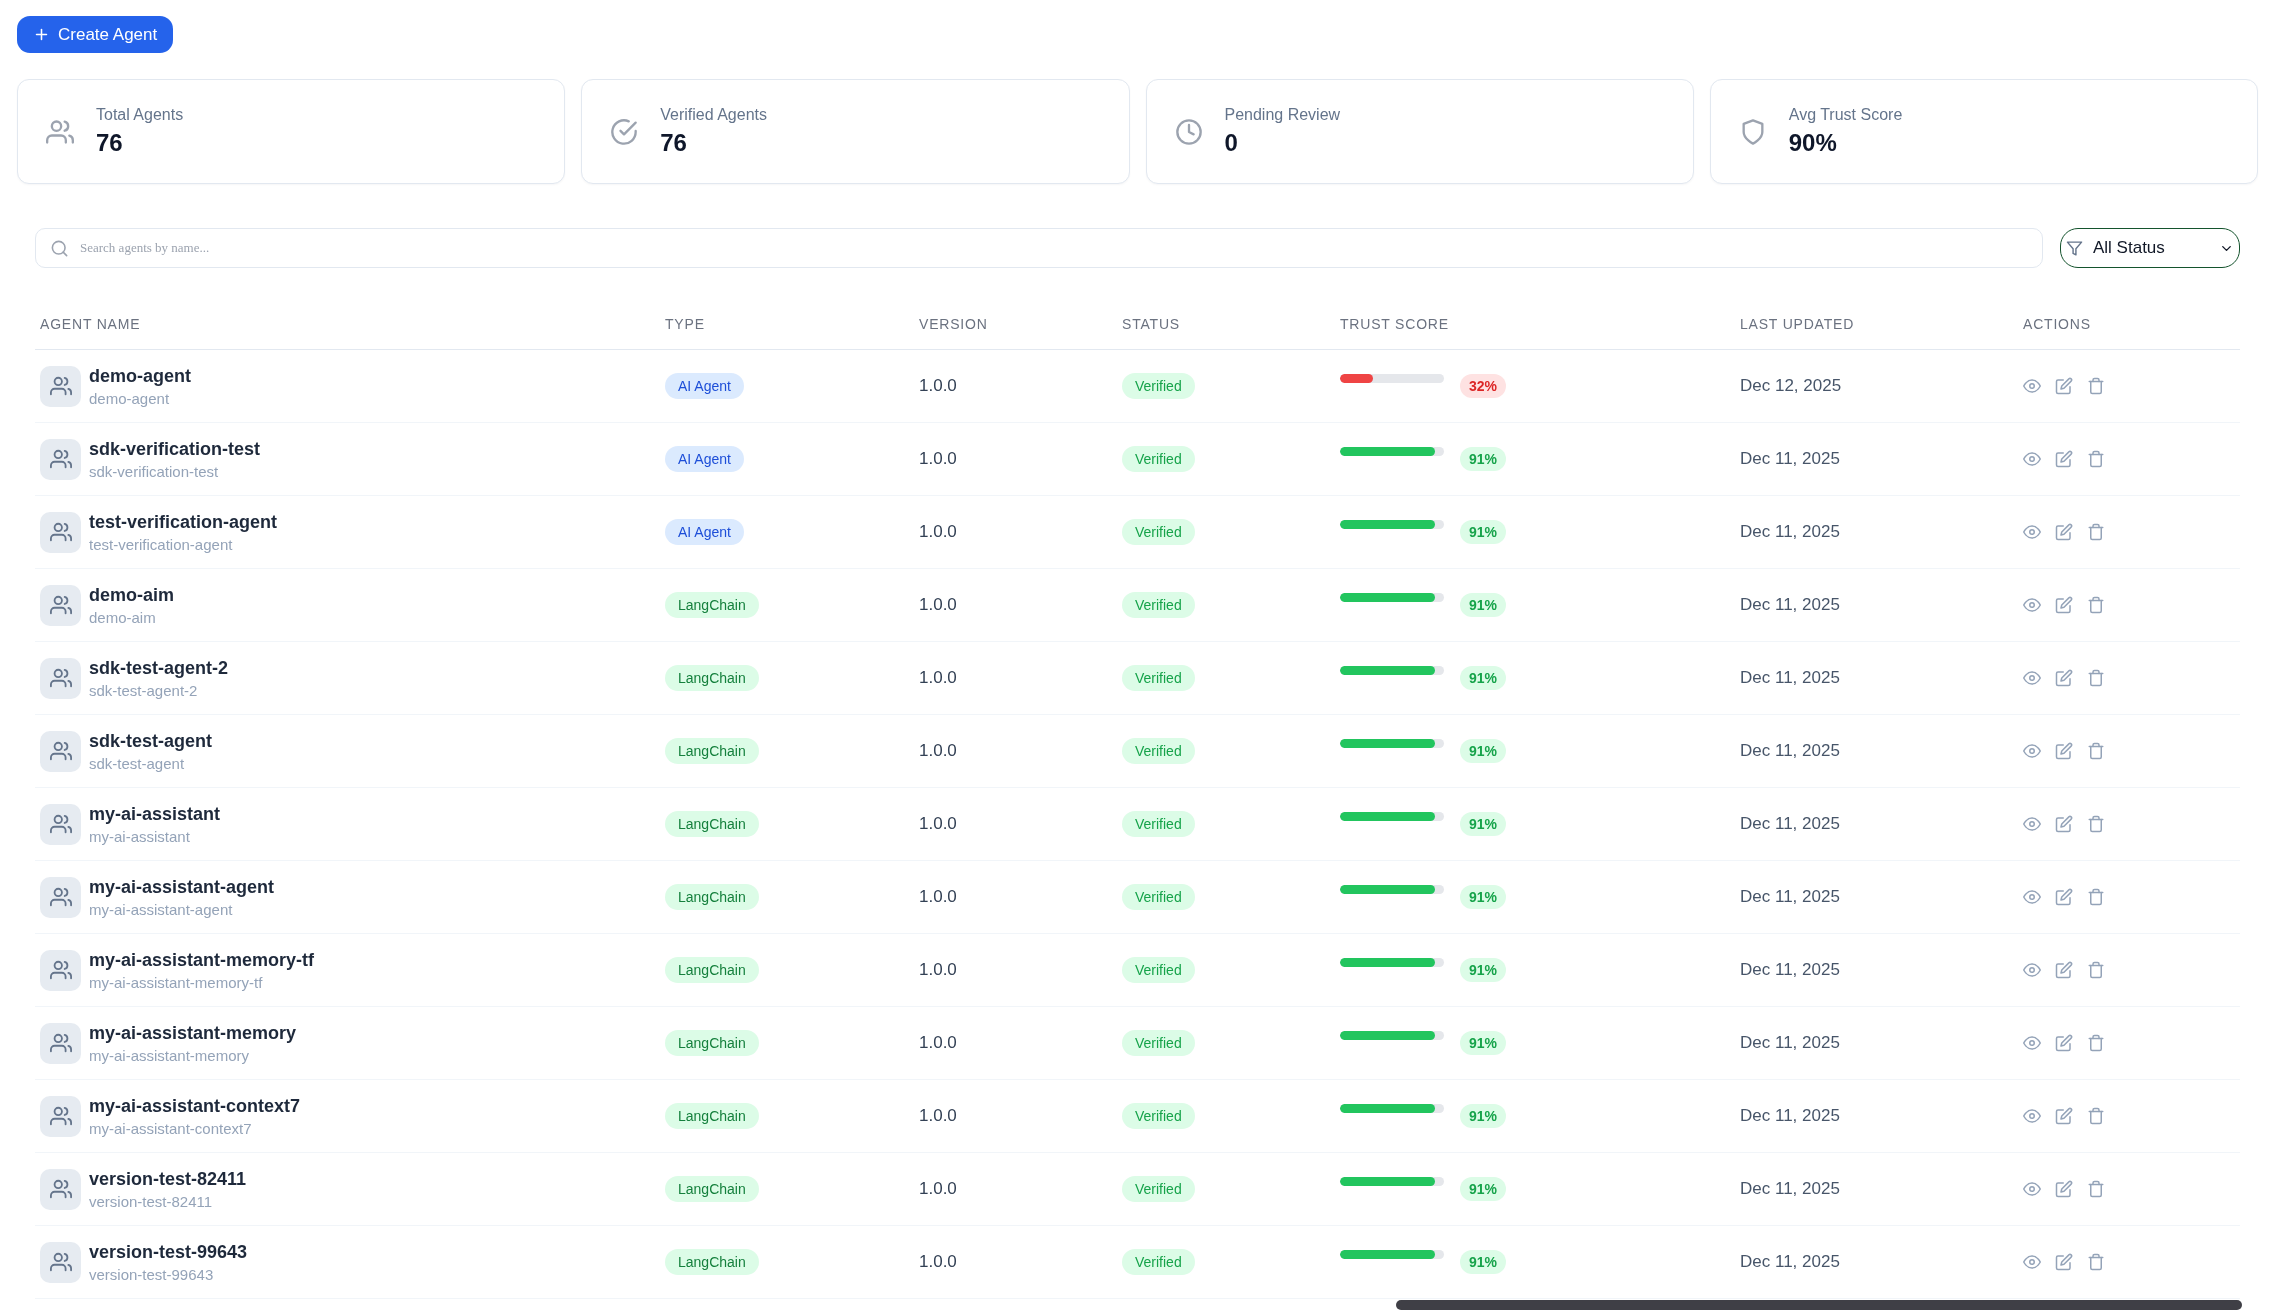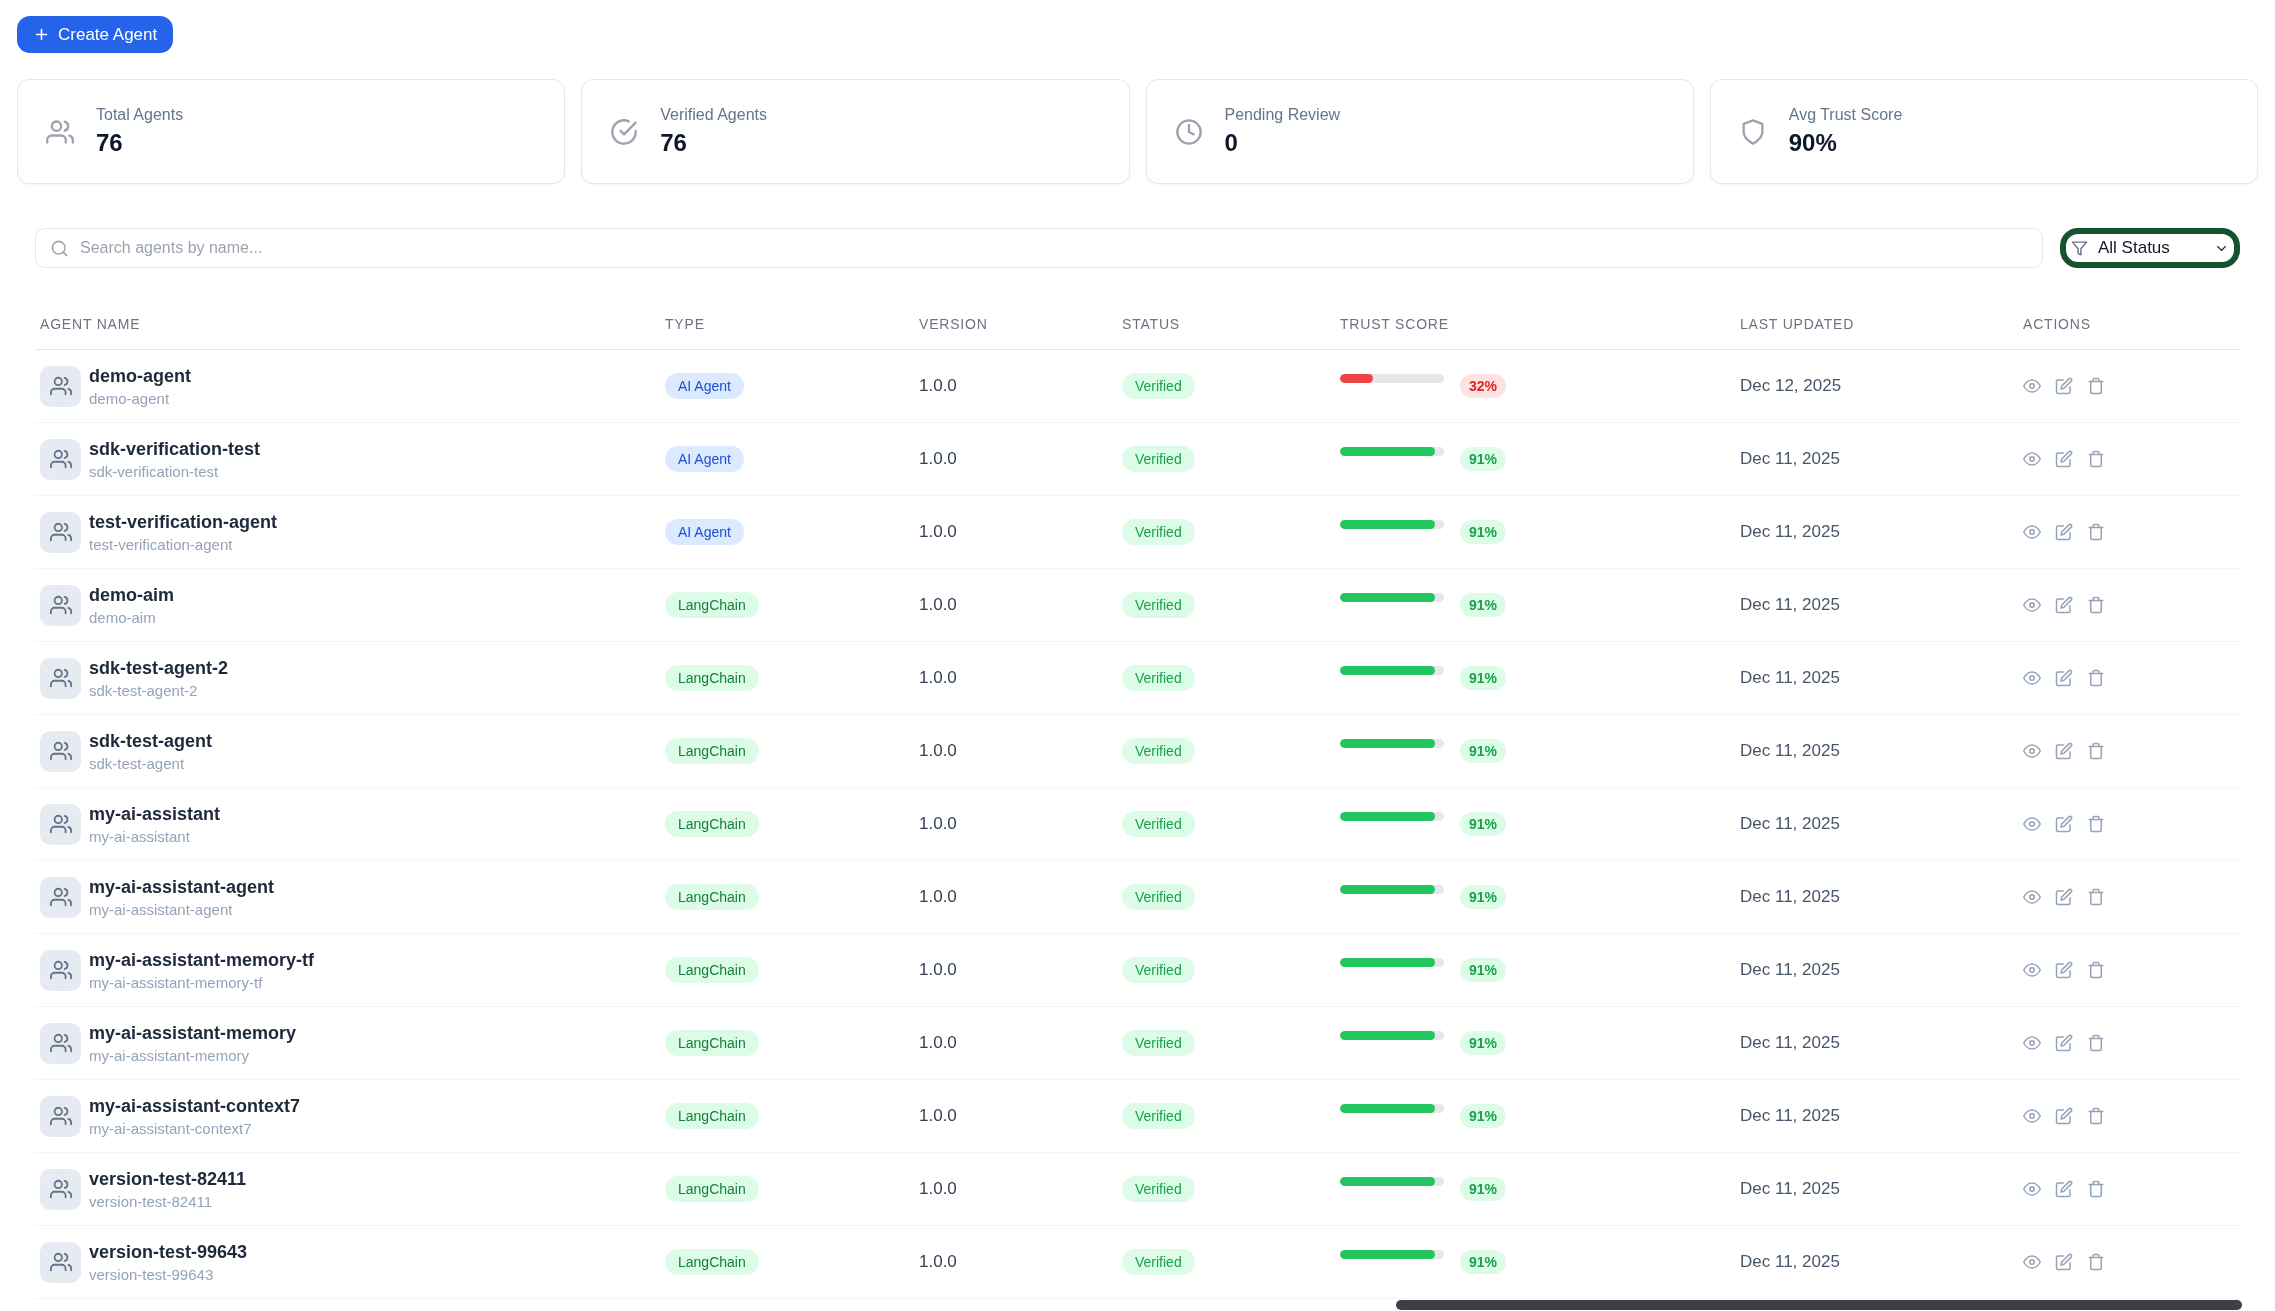--- a/index.html
+++ b/index.html
@@ -38,25 +38,25 @@
   .stat-value { font-size:24px; font-weight:700; color:#0f172a; margin-top:5px; }
 
   
   .filter-bar { display:flex; gap:17px; margin:44px 18px 0; align-items:center; }
   .search-box {
     flex:1; height:40px; border:1px solid #e2e8f0; border-radius:10px;
     display:flex; align-items:center; gap:11px; padding:0 14px; background:#fff;
   }
   .search-box svg { width:19px; height:19px; color:#9ca3af; flex:0 0 auto; }
   .search-box input {
-    border:none; outline:none; flex:1; font-size:16px; font-family:Liberation Sans, sans-serif; color:#8b5cf6; background:transparent;
+    border:none; outline:none; flex:1; font-size:13px; font-family:Liberation Serif, serif; color:#8b5cf6; background:transparent;
   }
   .search-box input::placeholder { color:#9ca3af; }
   .status-select {
-    width:180px; height:40px; border:6px solid #14532d; border-radius:18px; background:#fff;
+    width:180px; height:40px; border:1px solid #14532d; border-radius:18px; background:#fff;
     display:flex; align-items:center; gap:10px; padding:0 5px; cursor:pointer;
   }
   .status-select .funnel { width:17px; height:17px; color:#64748b; flex:0 0 auto; }
   .status-select .select-label { flex:1; font-size:17px; color:#111827; }
   .status-select .chev { width:15px; height:15px; color:#111827; flex:0 0 auto; }
 
   
   .table { margin:40px 18px 0; }
   .tgrid { display:grid; grid-template-columns:625px 254px 203px 218px 400px 283px 1fr; align-items:center; }
   .thead { border-bottom:1px solid #e2e8f0; padding:8px 0 17px; }

